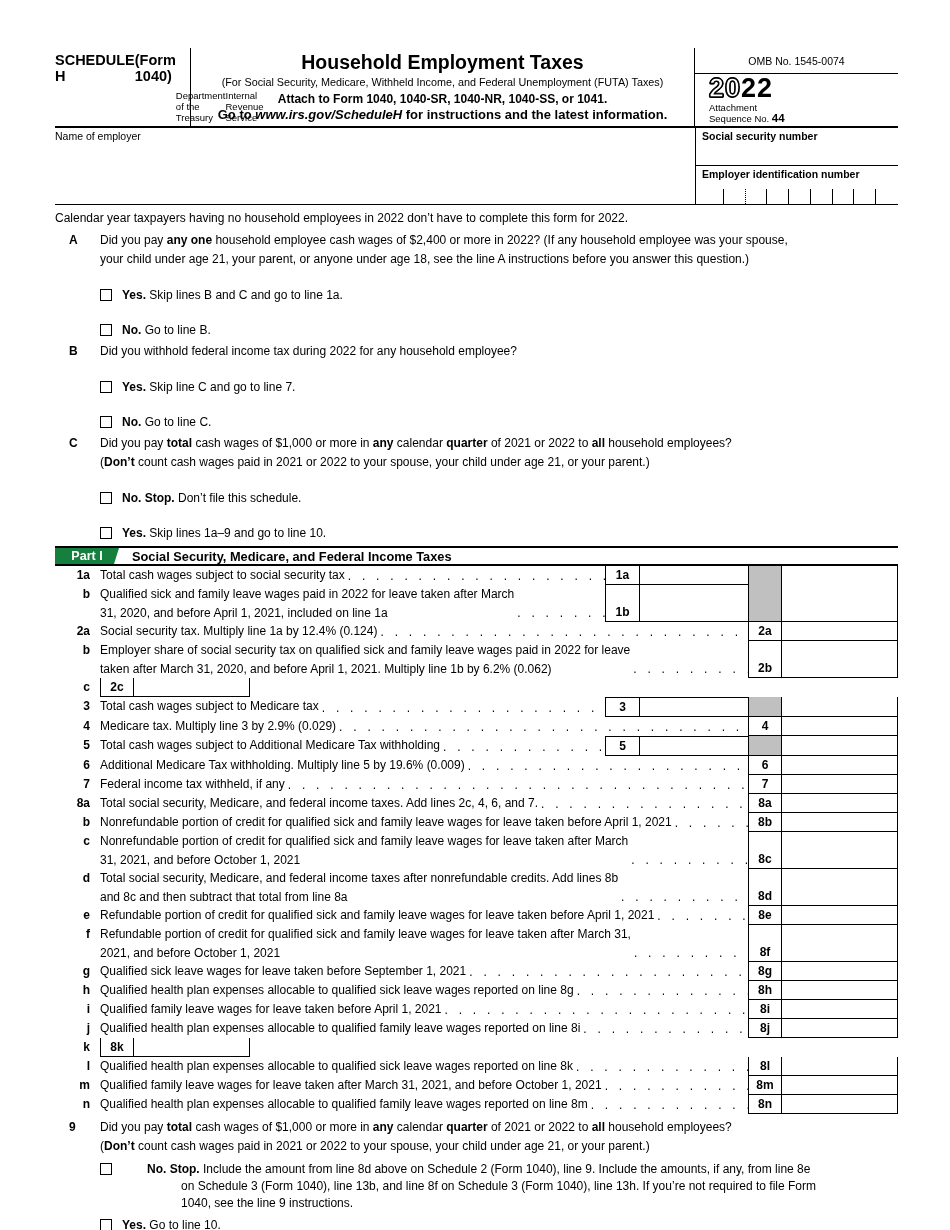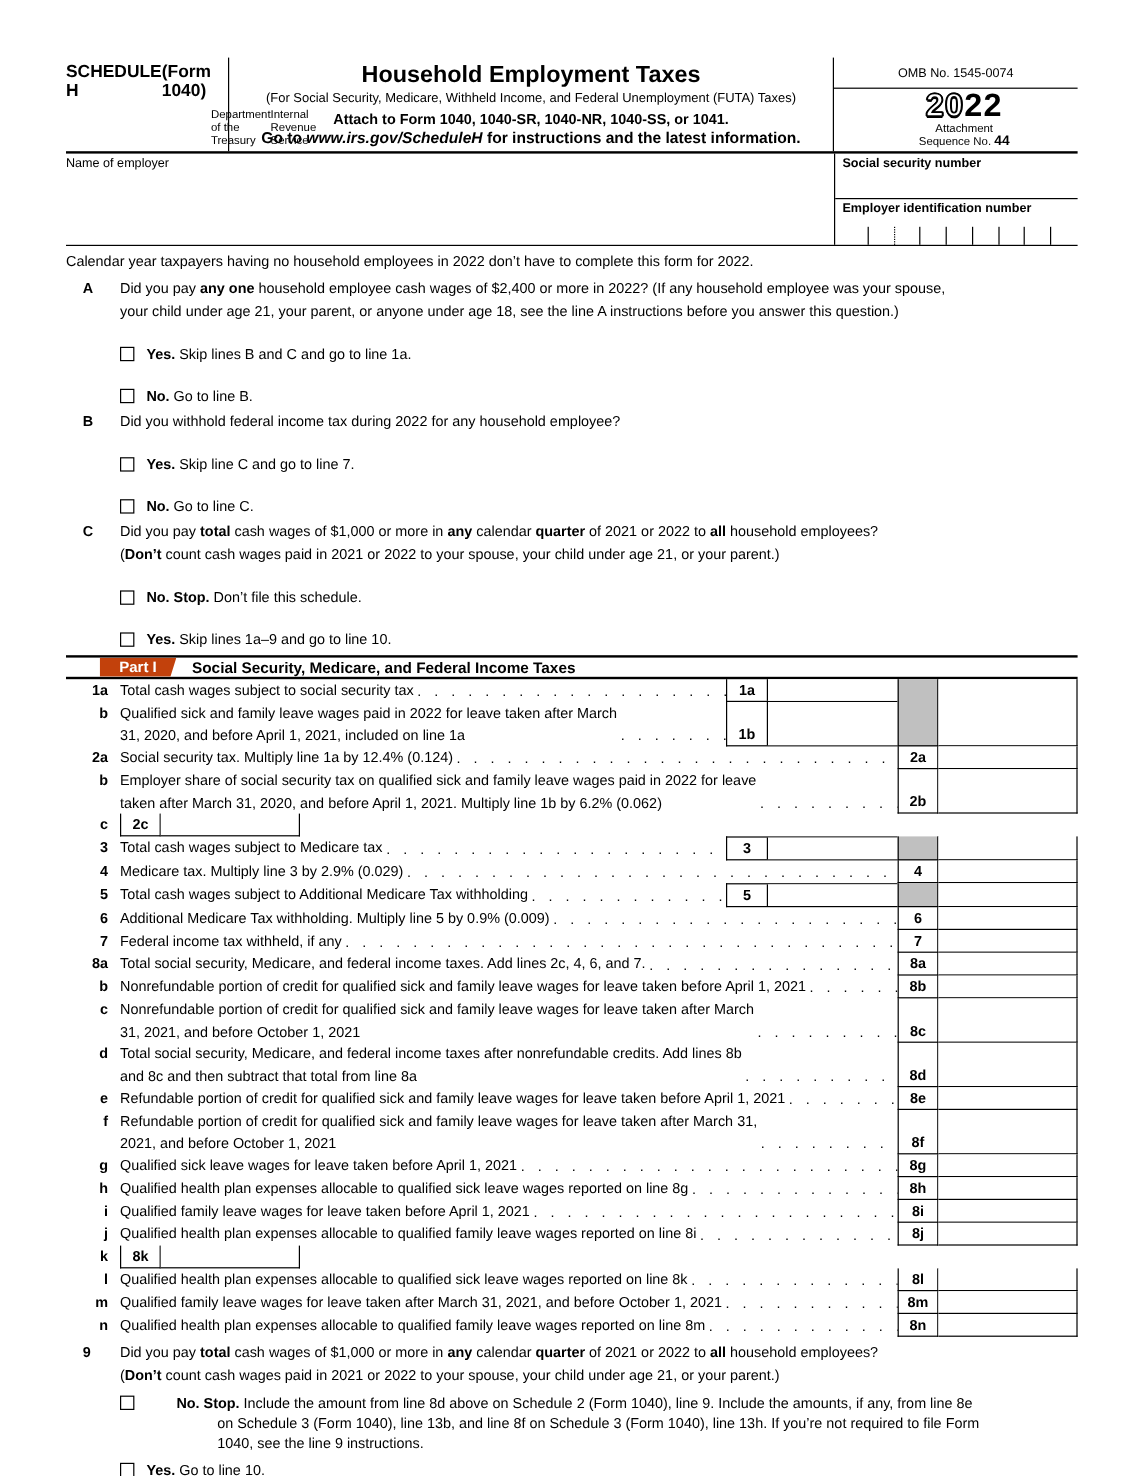--- a/index.html
+++ b/index.html
@@ -15,21 +15,21 @@
   .hdr { display:grid; grid-template-columns:135px 1fr 203px; border-bottom:2px solid #000; height:80px; }
   .hdr-left { display:flex; flex-direction:row; padding:4px 2px 3px 0; }
   .sched { font-size:14.5px; font-weight:bold; line-height:16px; }
   .dept { margin-top:auto; font-size:9.5px; line-height:11px; }
   .hdr-center { border-left:1px solid #000; border-right:1px solid #000; text-align:center; padding-top:3px; }
   .title { font-size:19.5px; font-weight:bold; line-height:23px; }
   .subtitle { font-size:10.8px; line-height:13px; margin-top:2px; }
   .attach { font-size:12px; font-weight:bold; line-height:15px; margin-top:3px; }
   .goto { font-size:13px; font-weight:bold; line-height:15px; }
   .goto .url { font-style:italic; }
-  .hdr-right { display:flex; flex-direction:column;text-align:center; }
+  .hdr-right { display:flex; flex-direction:column; }
   .omb { height:26px; border-bottom:1px solid #000; font-size:10.5px; line-height:12px; display:flex; align-items:center; justify-content:center; }
   .year { font-size:27px; line-height:27px; font-weight:800; letter-spacing:1px; padding-left:14px; margin-top:1px; }
   .year .outline { color:#fff; -webkit-text-stroke:1.3px #000; text-shadow:0 1px 0 #000,0 -1px 0 #000,1px 0 0 #000,-1px 0 0 #000; }
   .att-seq { font-size:9.5px; line-height:11px; padding-left:14px; }
   .att-seq .seq-no { font-size:11.5px; font-weight:bold; }
 
   
   .identity { display:grid; grid-template-columns:1fr 203px; border-bottom:1.5px solid #000; height:77px; }
   .id-name { font-size:10.5px; line-height:13px; padding-top:2px; }
   .id-right { border-left:1px solid #000; display:flex; flex-direction:column; }
@@ -46,21 +46,21 @@
   .q-num { width:45px; flex:none; padding-left:14px; font-weight:bold; line-height:19px; }
   .q-body { flex:1; min-width:0; }
   .q-text { line-height:19px; }
   .q-opt { display:flex; align-items:flex-start; margin-top:18px; line-height:17px; }
   .cb { flex:none; width:12px; height:12px; border:1.5px solid #000; background:#fff; margin:2px 10px 0 0; }
   .q-opt-label { min-width:0; }
   .hang { padding-left:34px; text-indent:-34px;margin-left:25px; }
 
   
   .part-bar { margin-top:4px; border-top:2.5px solid #000; border-bottom:2px solid #000; height:20px; display:flex; align-items:stretch; }
-  .part-label { width:64px; flex:none; background:#c2410c; color:#fff; font-weight:bold; font-size:12.5px; display:flex; align-items:center; justify-content:center; clip-path:polygon(0 0,100% 0,calc(100% - 5px) 100%,0 100%);margin-left:28px; }
+  .part-label { width:64px; flex:none; background:#15803d; color:#fff; font-weight:bold; font-size:12.5px; display:flex; align-items:center; justify-content:center; clip-path:polygon(0 0,100% 0,calc(100% - 5px) 100%,0 100%); }
   .part-title { font-weight:bold; font-size:12.8px; margin-left:13px; align-self:center; }
 
   
   .t-row { display:flex; align-items:stretch; min-height:19px; }
   .t-num { width:45px; flex:none; text-align:right; padding-right:10px; font-weight:bold; line-height:18.5px; }
   .t-text { flex:1; min-width:0; display:flex; line-height:18.5px; }
   .t-lbl { flex:0 1 auto; }
   .dots { flex:1 1 0; min-width:4px; overflow:hidden; white-space:nowrap; align-self:flex-end; padding:0 3px; line-height:18.5px; }
   .dots::after { content:". . . . . . . . . . . . . . . . . . . . . . . . . . . . . . . . . . . . . . . ."; word-spacing:7.5px; }
   .t-ibox { width:143px; flex:none; display:flex; border:1px solid #000; border-right:none; }
@@ -264,21 +264,21 @@
         <div class="t-ibox">
           <div class="t-ilbl">5</div>
           <div class="t-ifld"></div>
         </div>
         <div class="t-rcol gray"></div>
         <div class="t-amt"></div>
       </div>
       <div class="t-row">
         <div class="t-num">6</div>
         <div class="t-text">
-          <div class="t-lbl">Additional Medicare Tax withholding. Multiply line 5 by 0.9% (0.009)</div>
+          <div class="t-lbl">Additional Medicare Tax withholding. Multiply line 5 by 19.6% (0.009)</div>
           <div class="dots"></div>
         </div>
         <div class="t-rcol">6</div>
         <div class="t-amt"></div>
       </div>
       <div class="t-row">
         <div class="t-num">7</div>
         <div class="t-text">
           <div class="t-lbl">Federal income tax withheld, if any</div>
           <div class="dots"></div>
@@ -336,21 +336,21 @@
         <div class="t-text">
           <div class="t-lbl">Refundable portion of credit for qualified sick and family leave wages for leave taken after March 31,<br>2021, and before October 1, 2021</div>
           <div class="dots"></div>
         </div>
         <div class="t-rcol">8f</div>
         <div class="t-amt"></div>
       </div>
       <div class="t-row">
         <div class="t-num">g</div>
         <div class="t-text">
-          <div class="t-lbl">Qualified sick leave wages for leave taken before April 1, 2021</div>
+          <div class="t-lbl">Qualified sick leave wages for leave taken before September 1, 2021</div>
           <div class="dots"></div>
         </div>
         <div class="t-rcol">8g</div>
         <div class="t-amt"></div>
       </div>
       <div class="t-row">
         <div class="t-num">h</div>
         <div class="t-text">
           <div class="t-lbl">Qualified health plan expenses allocable to qualified sick leave wages reported on line 8g</div>
           <div class="dots"></div>

